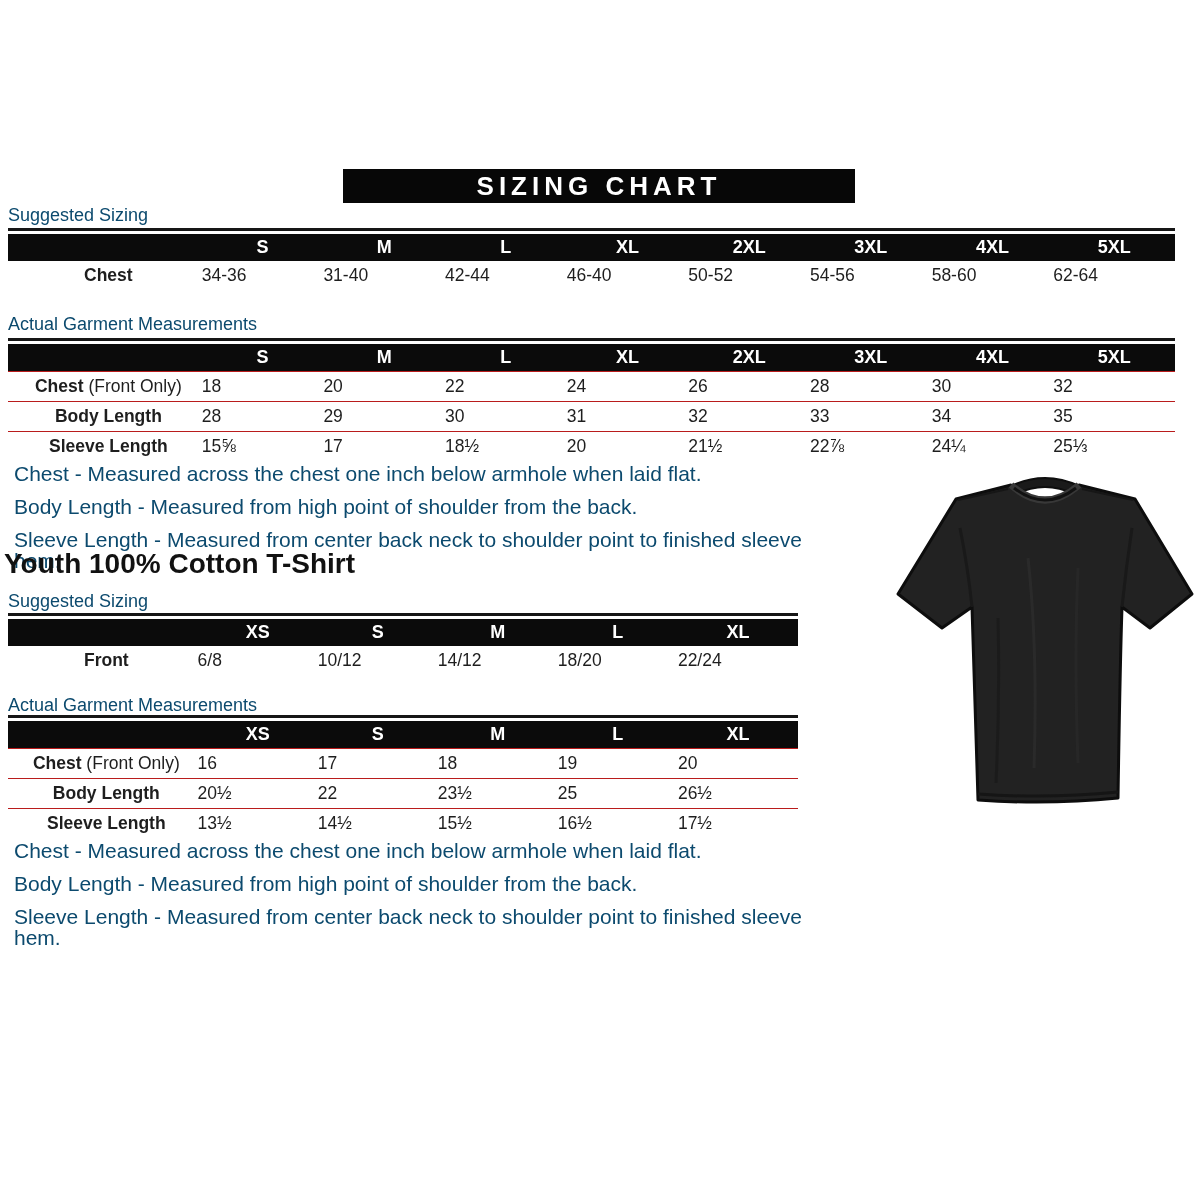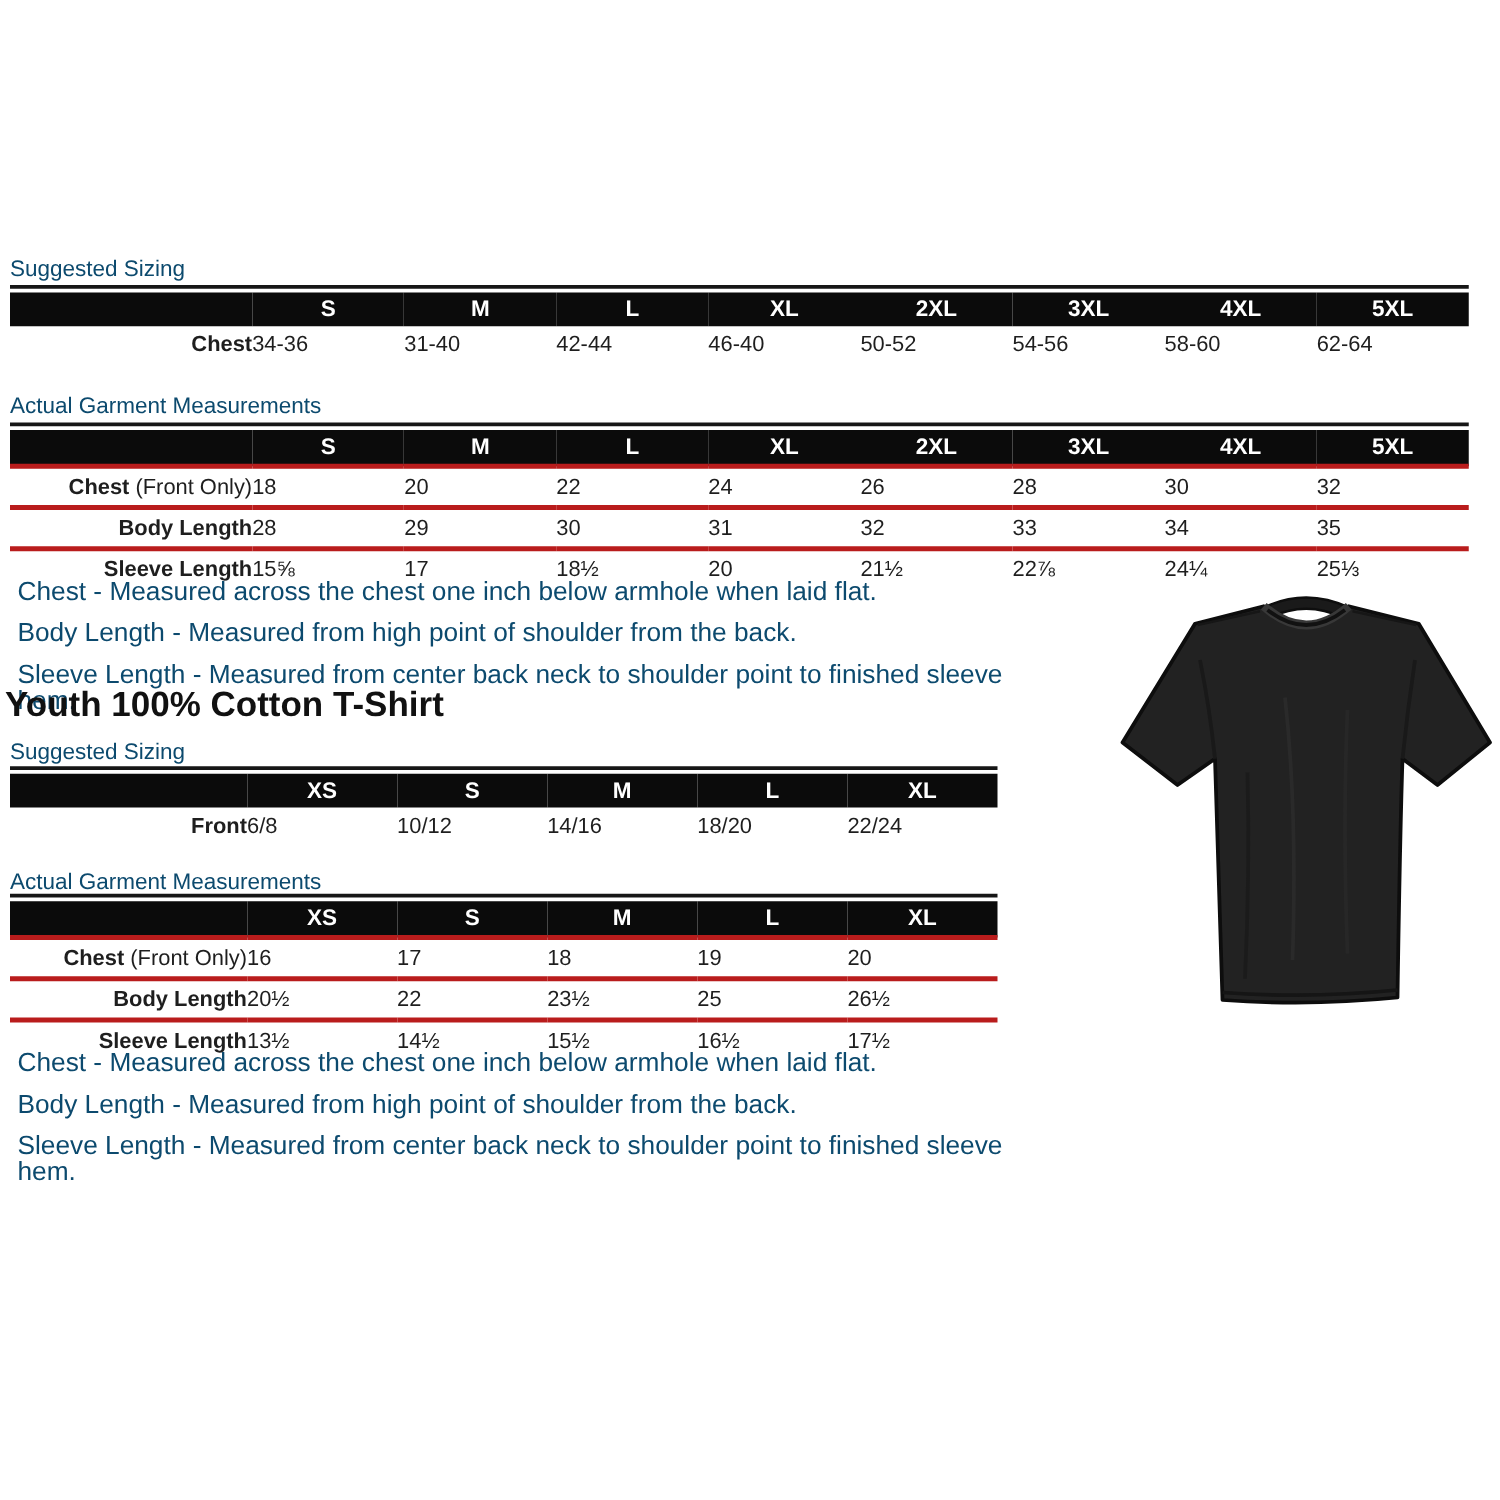--- a/index.html
+++ b/index.html
@@ -13,34 +13,35 @@
             text-align:center; line-height:35px; }
   .section-label { font-size:18px; color:#0c4a6e; }
   .youth-title { left:4px; top:548px; font-size:28px; font-weight:700; color:#111;text-align:center; }
 
   .table-block .rule { height:3px; background:#161616; margin-bottom:3px; }
   table { width:100%; border-collapse:collapse; table-layout:fixed; }
   thead th { background:#0b0b0b; color:#ffffff; font-size:18px; font-weight:700;
              height:27px; padding:0; text-align:center; }
   tbody td { font-size:17.5px; color:#1e1e1e; text-align:left; height:29px;
              padding:0; vertical-align:middle; }
-  td.lbl { text-align:right; padding-left:7px; font-weight:700; }
+  td.lbl { text-align:center; padding-left:7px; font-weight:700; }
   td.lbl .suffix { font-weight:400; }
-  table.measure tbody td { border-top:4px solid #b91c1c; }
+  table.measure tbody td { border-top:1px solid #b91c1c; }
 
   .notes { line-height:1.0; }
   .notes p { margin:0 0 12px 0; font-size:21px; color:#0c4a6e; }
 
   .tshirt-wrap { left:888px; top:468px; width:315px; height:345px; }
 </style>
 </head>
 <body>
 
 <div id="canvas">
 
+  <div class="abs banner">SIZING CHART</div>
 
   <div class="abs section-label" style="left:8px; top:205px;">Suggested Sizing</div>
 
   <div class="abs table-block" style="left:8px; top:228px; width:1167px;">
     <div class="rule"></div>
     <table class="suggest">
       <colgroup>
           <col style="width:16.6%">
           <col span="8" style="width:10.425%">
         </colgroup>
@@ -158,21 +159,21 @@
           <th>M</th>
           <th>L</th>
           <th>XL</th>
         </tr>
       </thead>
       <tbody>
         <tr>
           <td class="lbl">Front</td>
           <td>6/8</td>
           <td>10/12</td>
-          <td>14/16</td>
+          <td>14/12</td>
           <td>18/20</td>
           <td>22/24</td>
         </tr>
       </tbody>
     </table>
   </div>
 
   <div class="abs section-label" style="left:8px; top:695px;">Actual Garment Measurements</div>
 
   <div class="abs table-block" style="left:8px; top:715px; width:790px;">

